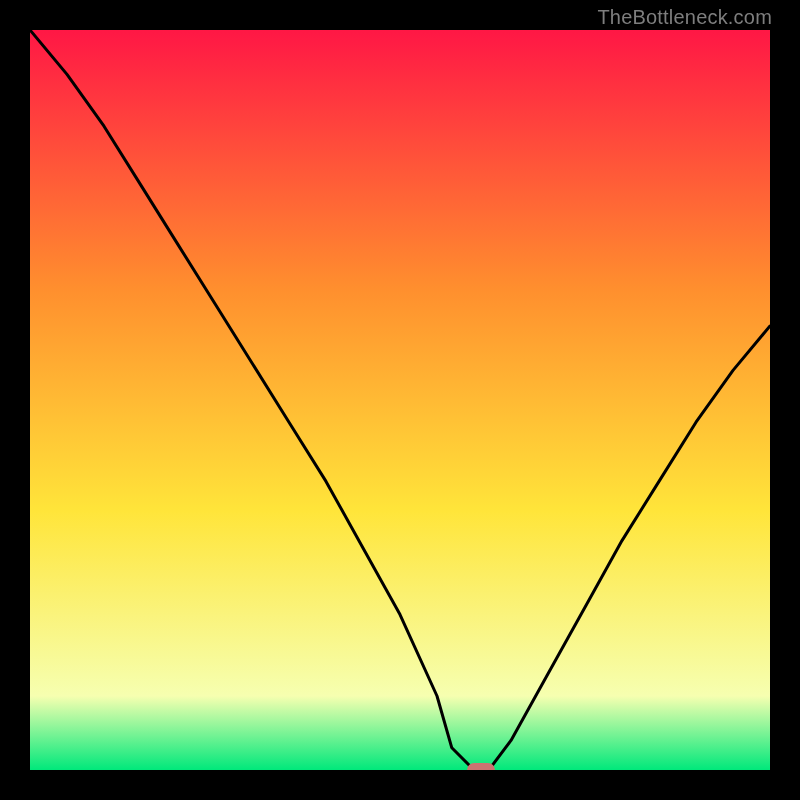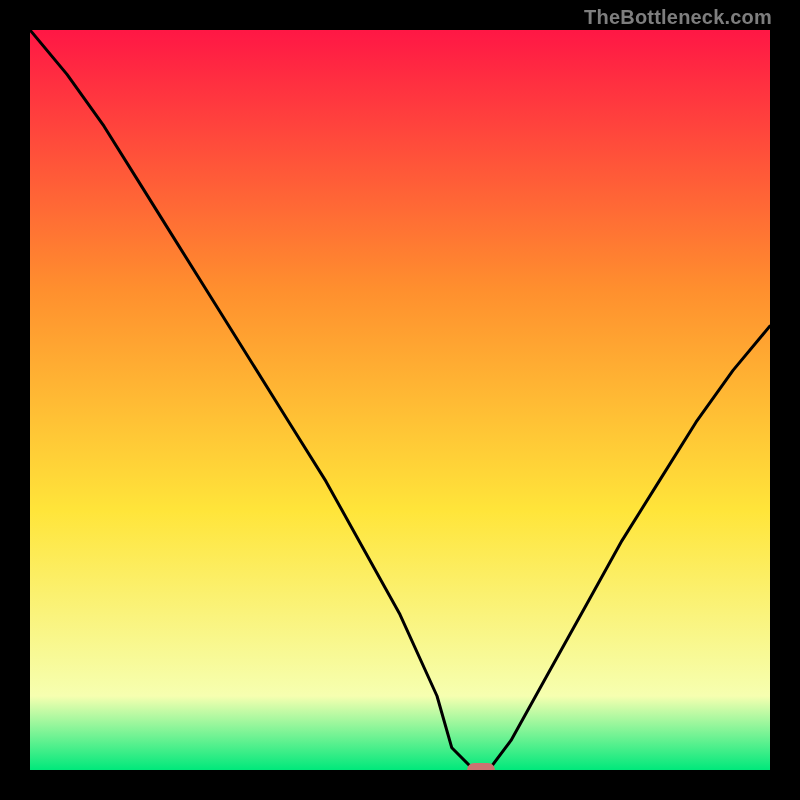--- a/index.html
+++ b/index.html
@@ -40,21 +40,21 @@
     height: 14px;
     border-radius: 7px;
     transform: translate(-50%, -50%);
   }
   .watermark {
     position: absolute;
     top: 6px;
     right: 28px;
     font-family: Arial, Helvetica, sans-serif;
     font-size: 20px;
-    font-weight: 700;
+    font-weight: 400;
     color: #7e7e7e;
     letter-spacing: 0.2px;
   }
 </style>
 </head>
 <body>
 
 <div class="frame">
 
   <div class="watermark">TheBottleneck.com</div>

